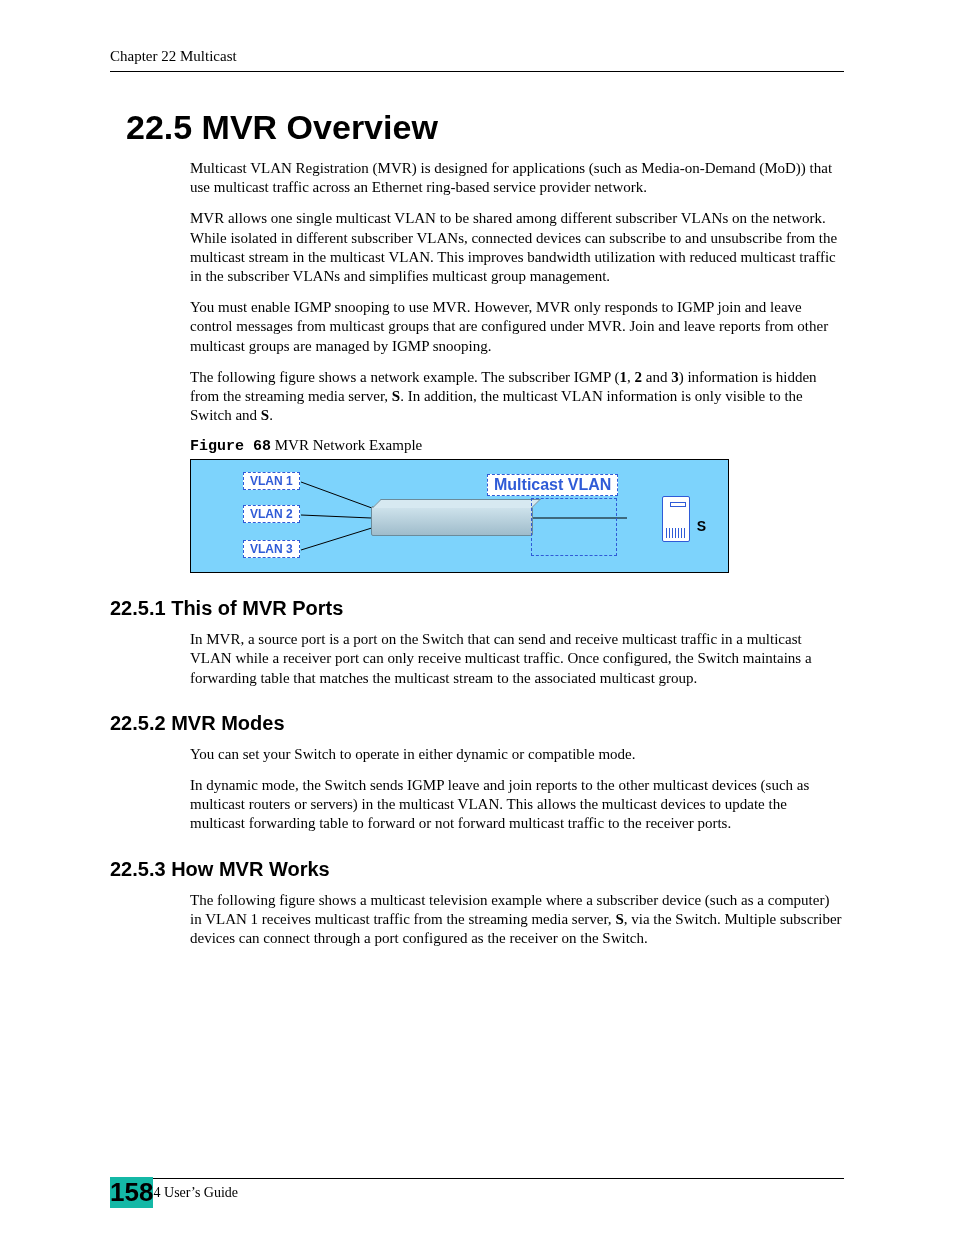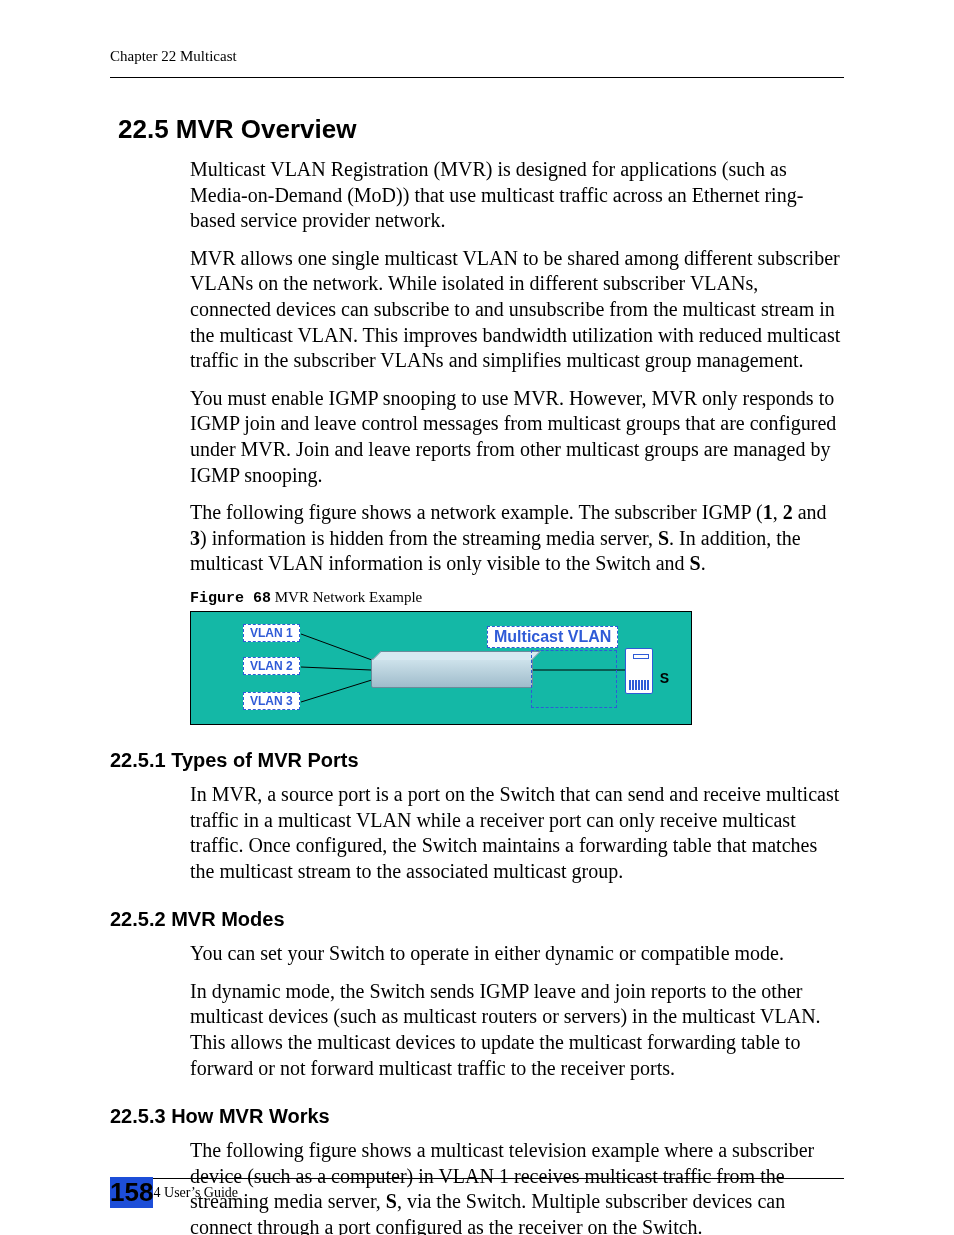--- a/index.html
+++ b/index.html
@@ -11,58 +11,59 @@
   }
   .page {
     width: 954px;
     height: 1235px;
     position: relative;
     box-sizing: border-box;
     padding: 48px 110px 0 110px;
   }
   .running-head {
     font-size: 15px;
-    padding-bottom: 12px;
+    padding-bottom: 6px;
     border-bottom: 1px solid #000;
     margin-bottom: 36px;
   }
   h1.section {
     font-family: Arial, Helvetica, sans-serif;
     font-weight: bold;
-    font-size: 26px;
-    margin: 0 0 12px 8px;
+    font-size: 34px;
+    margin: 0 0 12px 16px;
   }
   h2.subsection {
     font-family: Arial, Helvetica, sans-serif;
     font-weight: bold;
     font-size: 20px;
     margin: 24px 0 10px 0;
   }
   .body-block {
     margin-left: 80px;
   }
   p.body {
-    font-size: 20px;
+    font-size: 15px;
     line-height: 1.28;
     margin: 0 0 12px 0;
   }
   .fig-caption {
     font-size: 15px;
     margin: 12px 0 4px 0;
   }
   .fig-caption .lead {
     font-family: Liberation Mono, monospace;
     font-weight: bold;
   }
   .figure-box {
     border: 1px solid #000;
     width: 500px;
     height: 112px;
     position: relative;
-    background: #14b8a6;
+    background: #7dd3fc;
+    padding-left: 37px;
   }
   .vlan-tag {
     position: absolute;
     border: 1px dashed #2f5bd7;
     color: #2f5bd7;
     font-family: Arial, Helvetica, sans-serif;
     font-weight: bold;
     font-size: 12px;
     padding: 1px 6px;
     background: #fff;
@@ -134,21 +135,21 @@
     bottom: 34px;
     border-top: 1px solid #000;
     padding-top: 6px;
   }
   .footer .pnum {
     font-family: Arial, Helvetica, sans-serif;
     font-weight: bold;
     font-size: 26px;
     position: absolute;
     left: 0; top: -2px;
-    background: #1d4ed8;
+    background: #14b8a6;
   }
   .footer .guide {
     font-size: 14px;
   }
   b { font-weight: bold; }
 </style>
 </head>
 <body>
 
 <div class="page">
@@ -180,21 +181,21 @@
       <div class="dashed-blue" style="left:340px; top:38px; width:84px; height:56px;"></div>
       <div class="mcast-tag" style="left:296px; top:14px;">Multicast VLAN</div>
       <div class="server">
         <div class="slot"></div>
         <div class="vent"></div>
       </div>
       <div class="s-label">S</div>
     </div>
   </div>
 
-  <h2 class="subsection">22.5.1  Types of MVR Ports</h2>
+  <h2 class="subsection">22.5.1  This of MVR Ports</h2>
   <div class="body-block">
     <p class="body">In MVR, a source port is a port on the Switch that can send and receive multicast traffic in a multicast VLAN while a receiver port can only receive multicast traffic. Once configured, the Switch maintains a forwarding table that matches the multicast stream to the associated multicast group.</p>
   </div>
 
   <h2 class="subsection">22.5.2  MVR Modes</h2>
   <div class="body-block">
     <p class="body">You can set your Switch to operate in either dynamic or compatible mode.</p>
     <p class="body">In dynamic mode, the Switch sends IGMP leave and join reports to the other multicast devices (such as multicast routers or servers) in the multicast VLAN. This allows the multicast devices to update the multicast forwarding table to forward or not forward multicast traffic to the receiver ports.</p>
   </div>
 

